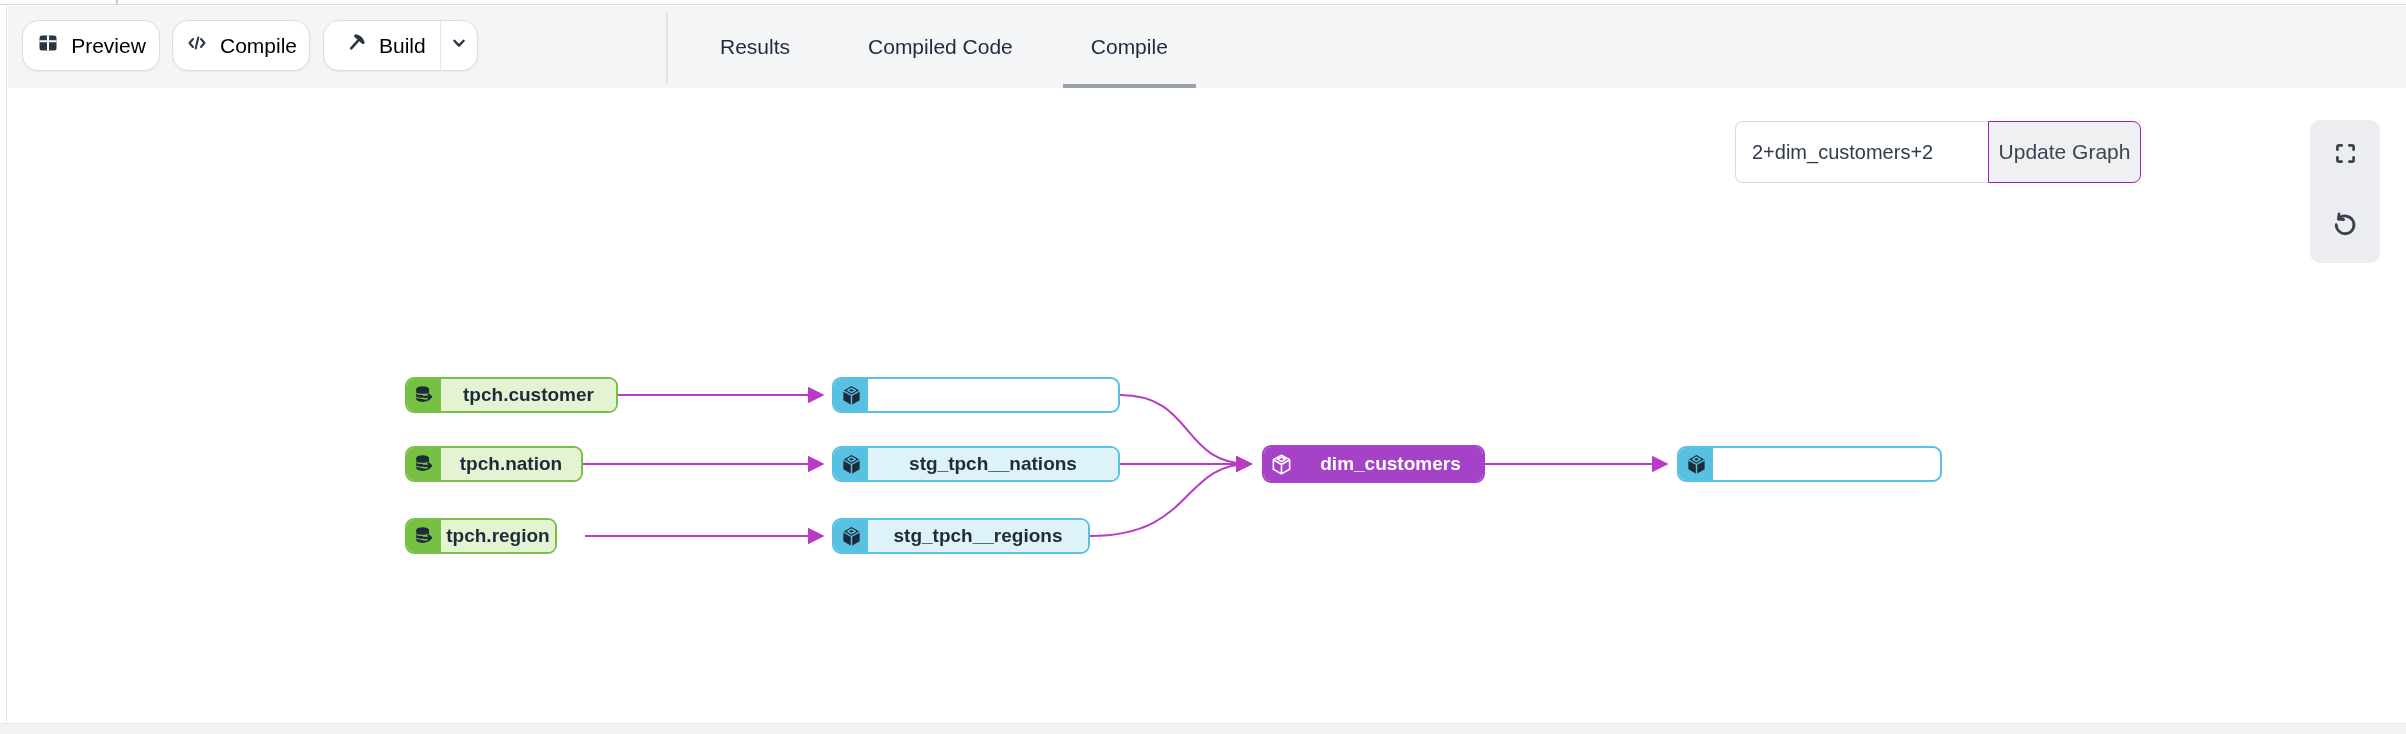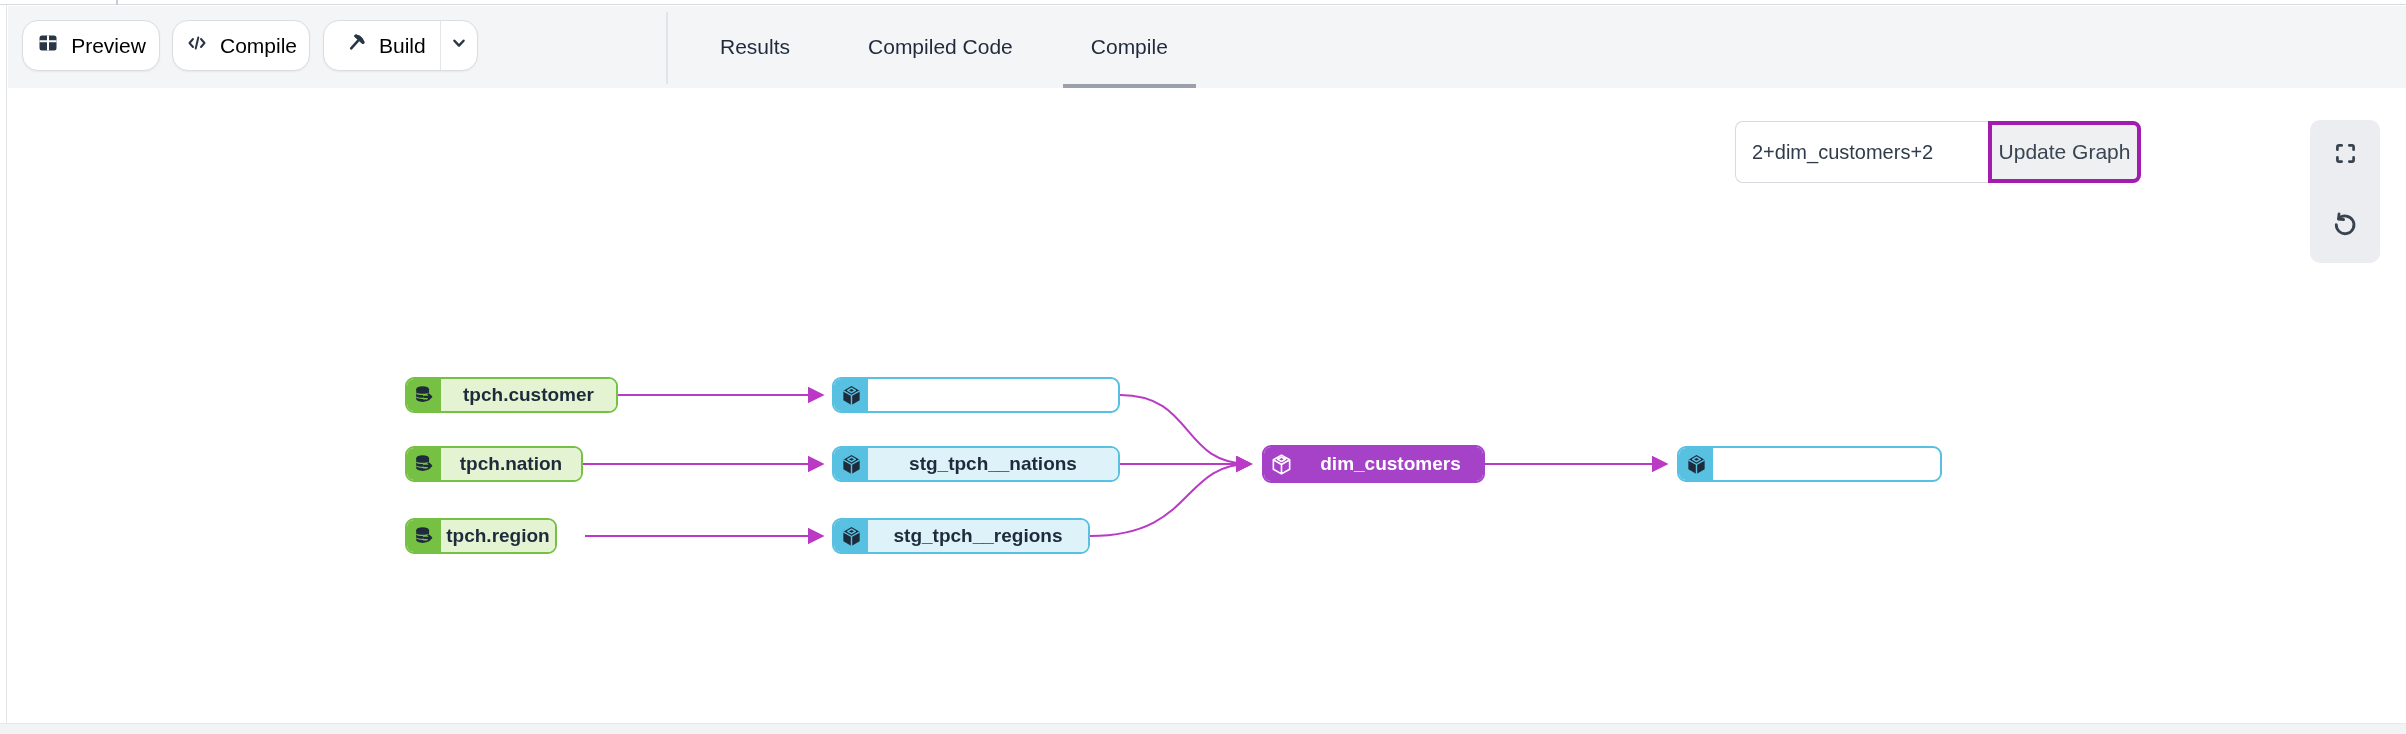--- a/index.html
+++ b/index.html
@@ -30,21 +30,21 @@
   .tab.active { font-weight:500; }
   .tab.active::after { content:""; position:absolute; left:0; right:0; bottom:0; height:4px; background:#9aa1ab; }
 
   
   .canvas { position:absolute; left:8px; top:88px; width:2398px; height:635px; background:#fff; }
 
   .selector { position:absolute; left:1735px; top:121px; height:62px; display:flex; }
   .selector input { width:253px; height:62px; border:1px solid #d6d9de; border-right:0; border-radius:8px 0 0 8px;
                     padding:14px 16px; font-size:20px; color:#2f3b49; background:#fff; outline:none;
                     font-family:"Liberation Sans","DejaVu Sans",sans-serif; }
-  .update-btn { width:153px; height:62px; border:4px solid #a21caf; border-radius:0 8px 8px 0; background:#eef0f2;
+  .update-btn { width:153px; height:62px; border:1px solid #a21caf; border-radius:0 8px 8px 0; background:#eef0f2;
                 display:flex; align-items:center; justify-content:center; font-size:21px; color:#3a4553; cursor:pointer; }
 
   .view-controls { position:absolute; left:2310px; top:120px; width:70px; height:143px; background:#ebedf0;
                    border-radius:10px; display:flex; flex-direction:column; }
   .view-controls .vc-btn { flex:1; display:flex; align-items:center; justify-content:center; color:#39434f; cursor:pointer; }
 
   .edges { position:absolute; left:0; top:0; width:2406px; height:734px; pointer-events:none; }
 
   .node { position:absolute; height:36px; border:2px solid; border-radius:9px; display:flex; align-items:stretch;
           overflow:hidden; cursor:pointer; background:#fff; }

